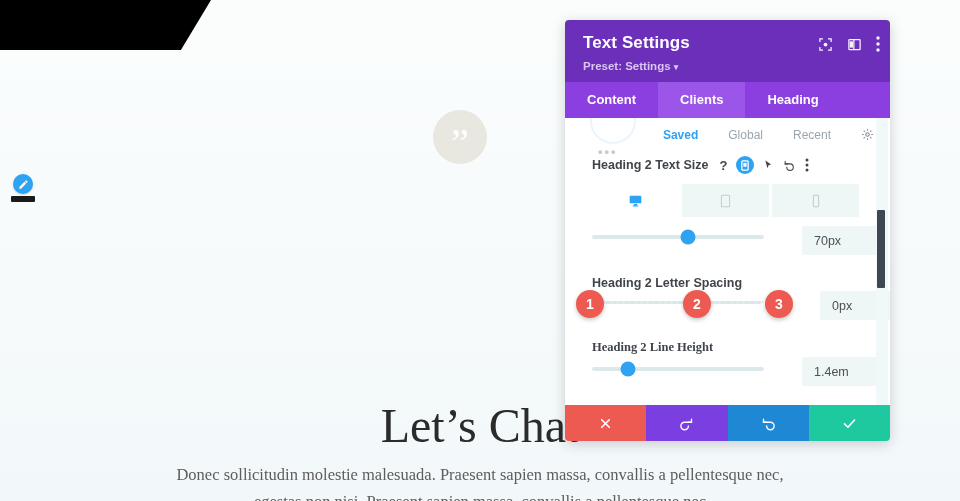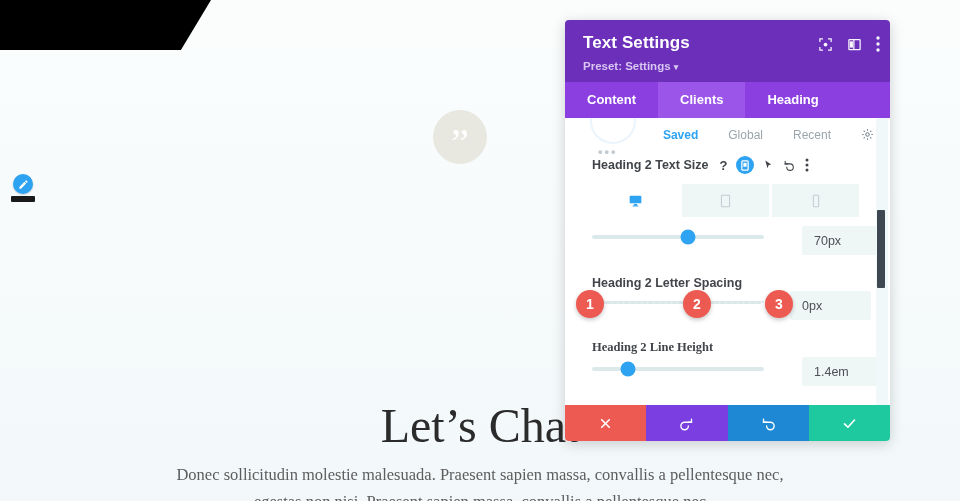--- a/index.html
+++ b/index.html
@@ -394,21 +394,21 @@
         <div class="valbox" style="left:202px;top:-9px;">70px</div>
       </div>
 
       <div class="sec-label" style="top:158px;">Heading 2 Letter Spacing</div>
       <div class="ctrl-row" style="top:183px;">
         <div class="slider-wrap">
           <div class="track dotted" style="width:172px;">
             <div class="knob" style="left:2%;"></div>
           </div>
         </div>
-        <div class="valbox" style="left:190px;top:-10px;">0px</div>
+        <div class="valbox" style="left:220px;top:-10px;">0px</div>
       </div>
 
       <div class="sec-label" style="top:222px;font-family:Liberation Serif, serif;">Heading 2 Line Height</div>
       <div class="ctrl-row" style="top:249px;">
         <div class="slider-wrap">
           <div class="track" style="width:172px;">
             <div class="knob" style="left:21%;"></div>
           </div>
         </div>
         <div class="valbox" style="left:202px;top:-10px;">1.4em</div>

